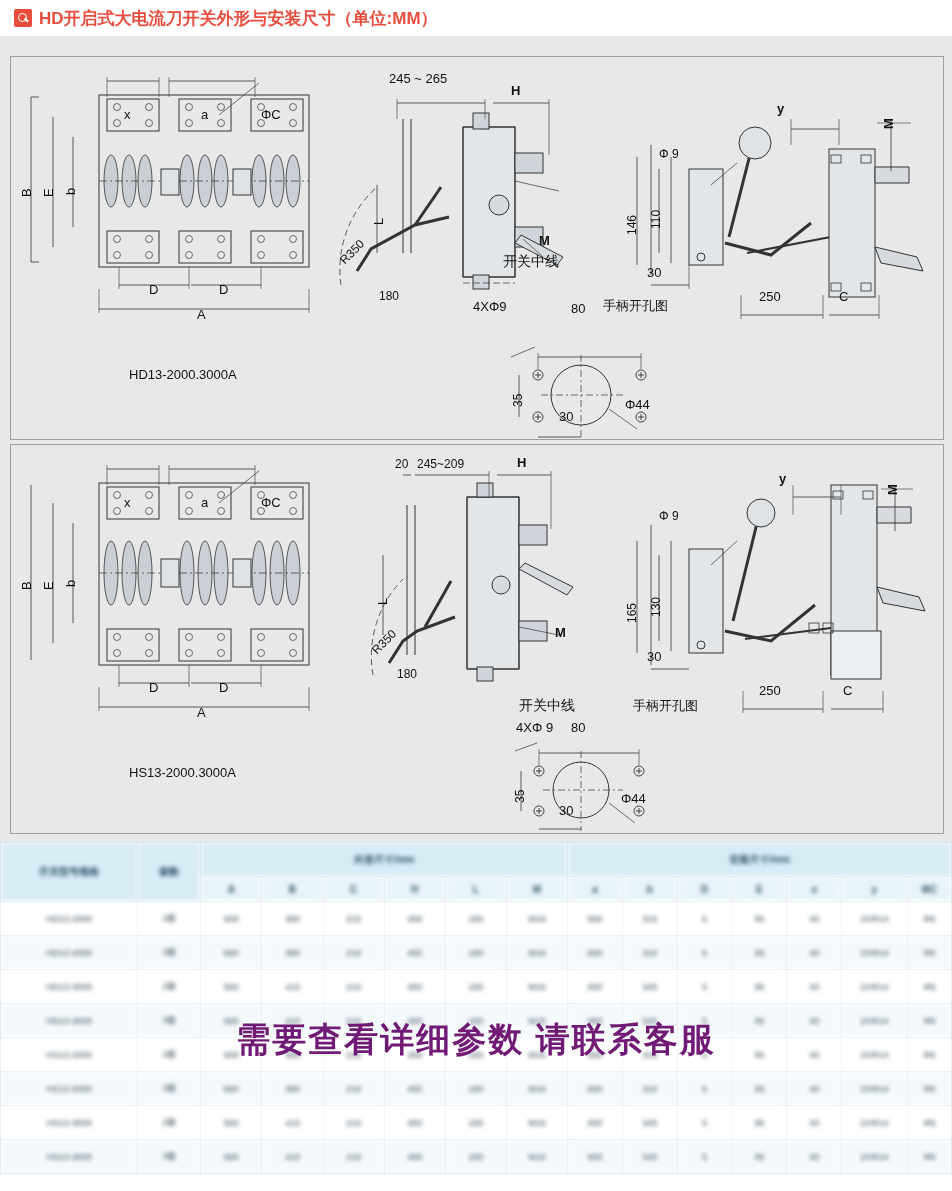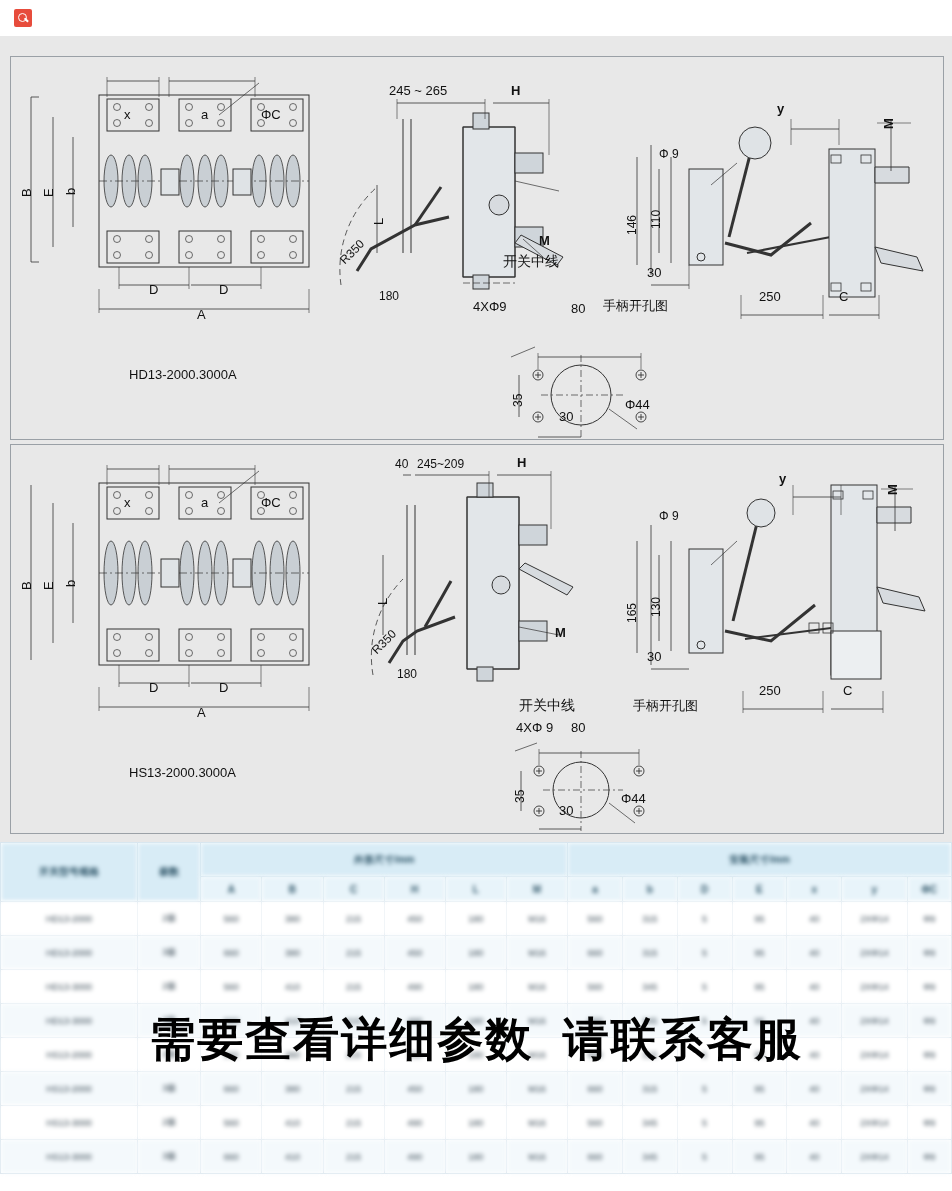--- a/index.html
+++ b/index.html
@@ -65,30 +65,31 @@
   thead tr.sub th{background:#e8f4fa;height:24px;}
   tbody tr:nth-child(even) td{background:#f4f9fc;}
   tbody tr:nth-child(odd) td{background:#ffffff;}
   .blurtxt{filter:blur(2.2px);}
   .overlay{
     position:absolute;left:0;top:1000px;width:952px;height:80px;
     display:flex;align-items:center;justify-content:center;
     pointer-events:none;
   }
   .overlay span{
-    font-size:46px;font-weight:bold;color:#000000;letter-spacing:2px;
-    font-family:Liberation Mono, monospace;
+    font-size:34px;font-weight:bold;color:#701a75;letter-spacing:2px;
+    font-family:Liberation Sans, sans-serif;
   }
   .cap{position:absolute;font-size:13px;color:#111;}
 </style>
 </head>
 <body>
 
 <div class="header">
   <div class="header-icon"></div>
+  <div class="header-title">HD开启式大电流刀开关外形与安装尺寸（单位:MM）</div>
 </div>
 
 <div class="drawing">
 
   <div class="panel" id="panel1">
     <svg class="svgwrap" viewBox="0 0 932 382">
       <g stroke="#333" fill="none" stroke-width="1">
 
         <line x1="20" y1="40" x2="20" y2="205" stroke-width="0.8"></line>
         <line x1="20" y1="40" x2="28" y2="40" stroke-width="0.8"></line>
@@ -265,21 +266,21 @@
 
     <div class="lbl" style="left:113px;top:50px;">x</div>
     <div class="lbl" style="left:190px;top:50px;">a</div>
     <div class="lbl" style="left:250px;top:50px;">ΦC</div>
     <div class="lbl rot90" style="left:8px;top:140px;">B</div>
     <div class="lbl rot90" style="left:30px;top:140px;">E</div>
     <div class="lbl rot90" style="left:52px;top:138px;">b</div>
     <div class="lbl" style="left:138px;top:225px;">D</div>
     <div class="lbl" style="left:208px;top:225px;">D</div>
     <div class="lbl" style="left:186px;top:250px;">A</div>
-    <div class="lbl" style="left:378px;top:26px;">245 ~ 265</div>
+    <div class="lbl" style="left:378px;top:14px;">245 ~ 265</div>
     <div class="lbl b" style="left:500px;top:26px;">H</div>
     <div class="lbl rot90" style="left:360px;top:168px;">L</div>
     <div class="lbl rotneg" style="left:326px;top:200px;font-size:12px;">R350</div>
     <div class="lbl" style="left:368px;top:232px;font-size:12px;">180</div>
     <div class="lbl b" style="left:528px;top:176px;">M</div>
     <div class="lbl cn" style="left:492px;top:196px;font-size:14px;">开关中线</div>
     <div class="lbl" style="left:462px;top:242px;font-size:13px;">4XΦ9</div>
     <div class="lbl" style="left:560px;top:244px;font-size:13px;">80</div>
     <div class="lbl rot90" style="left:500px;top:350px;font-size:12px;">35</div>
     <div class="lbl" style="left:548px;top:352px;font-size:13px;">30</div>
@@ -447,21 +448,21 @@
 
     <div class="lbl" style="left:113px;top:50px;">x</div>
     <div class="lbl" style="left:190px;top:50px;">a</div>
     <div class="lbl" style="left:250px;top:50px;">ΦC</div>
     <div class="lbl rot90" style="left:8px;top:145px;">B</div>
     <div class="lbl rot90" style="left:30px;top:145px;">E</div>
     <div class="lbl rot90" style="left:52px;top:142px;">b</div>
     <div class="lbl" style="left:138px;top:235px;">D</div>
     <div class="lbl" style="left:208px;top:235px;">D</div>
     <div class="lbl" style="left:186px;top:260px;">A</div>
-    <div class="lbl" style="left:384px;top:12px;font-size:12px;">40</div>
+    <div class="lbl" style="left:384px;top:12px;font-size:12px;">20</div>
     <div class="lbl" style="left:406px;top:12px;font-size:12px;">245~209</div>
     <div class="lbl b" style="left:506px;top:10px;">H</div>
     <div class="lbl rot90" style="left:364px;top:160px;">L</div>
     <div class="lbl rotneg" style="left:358px;top:202px;font-size:12px;">R350</div>
     <div class="lbl" style="left:386px;top:222px;font-size:12px;">180</div>
     <div class="lbl b" style="left:544px;top:180px;">M</div>
     <div class="lbl cn" style="left:508px;top:252px;font-size:14px;">开关中线</div>
     <div class="lbl" style="left:462px;top:275px;font-size:13px;margin-left:43px;">4XΦ 9</div>
     <div class="lbl" style="left:560px;top:275px;font-size:13px;">80</div>
     <div class="lbl rot90" style="left:502px;top:358px;font-size:12px;">35</div>

